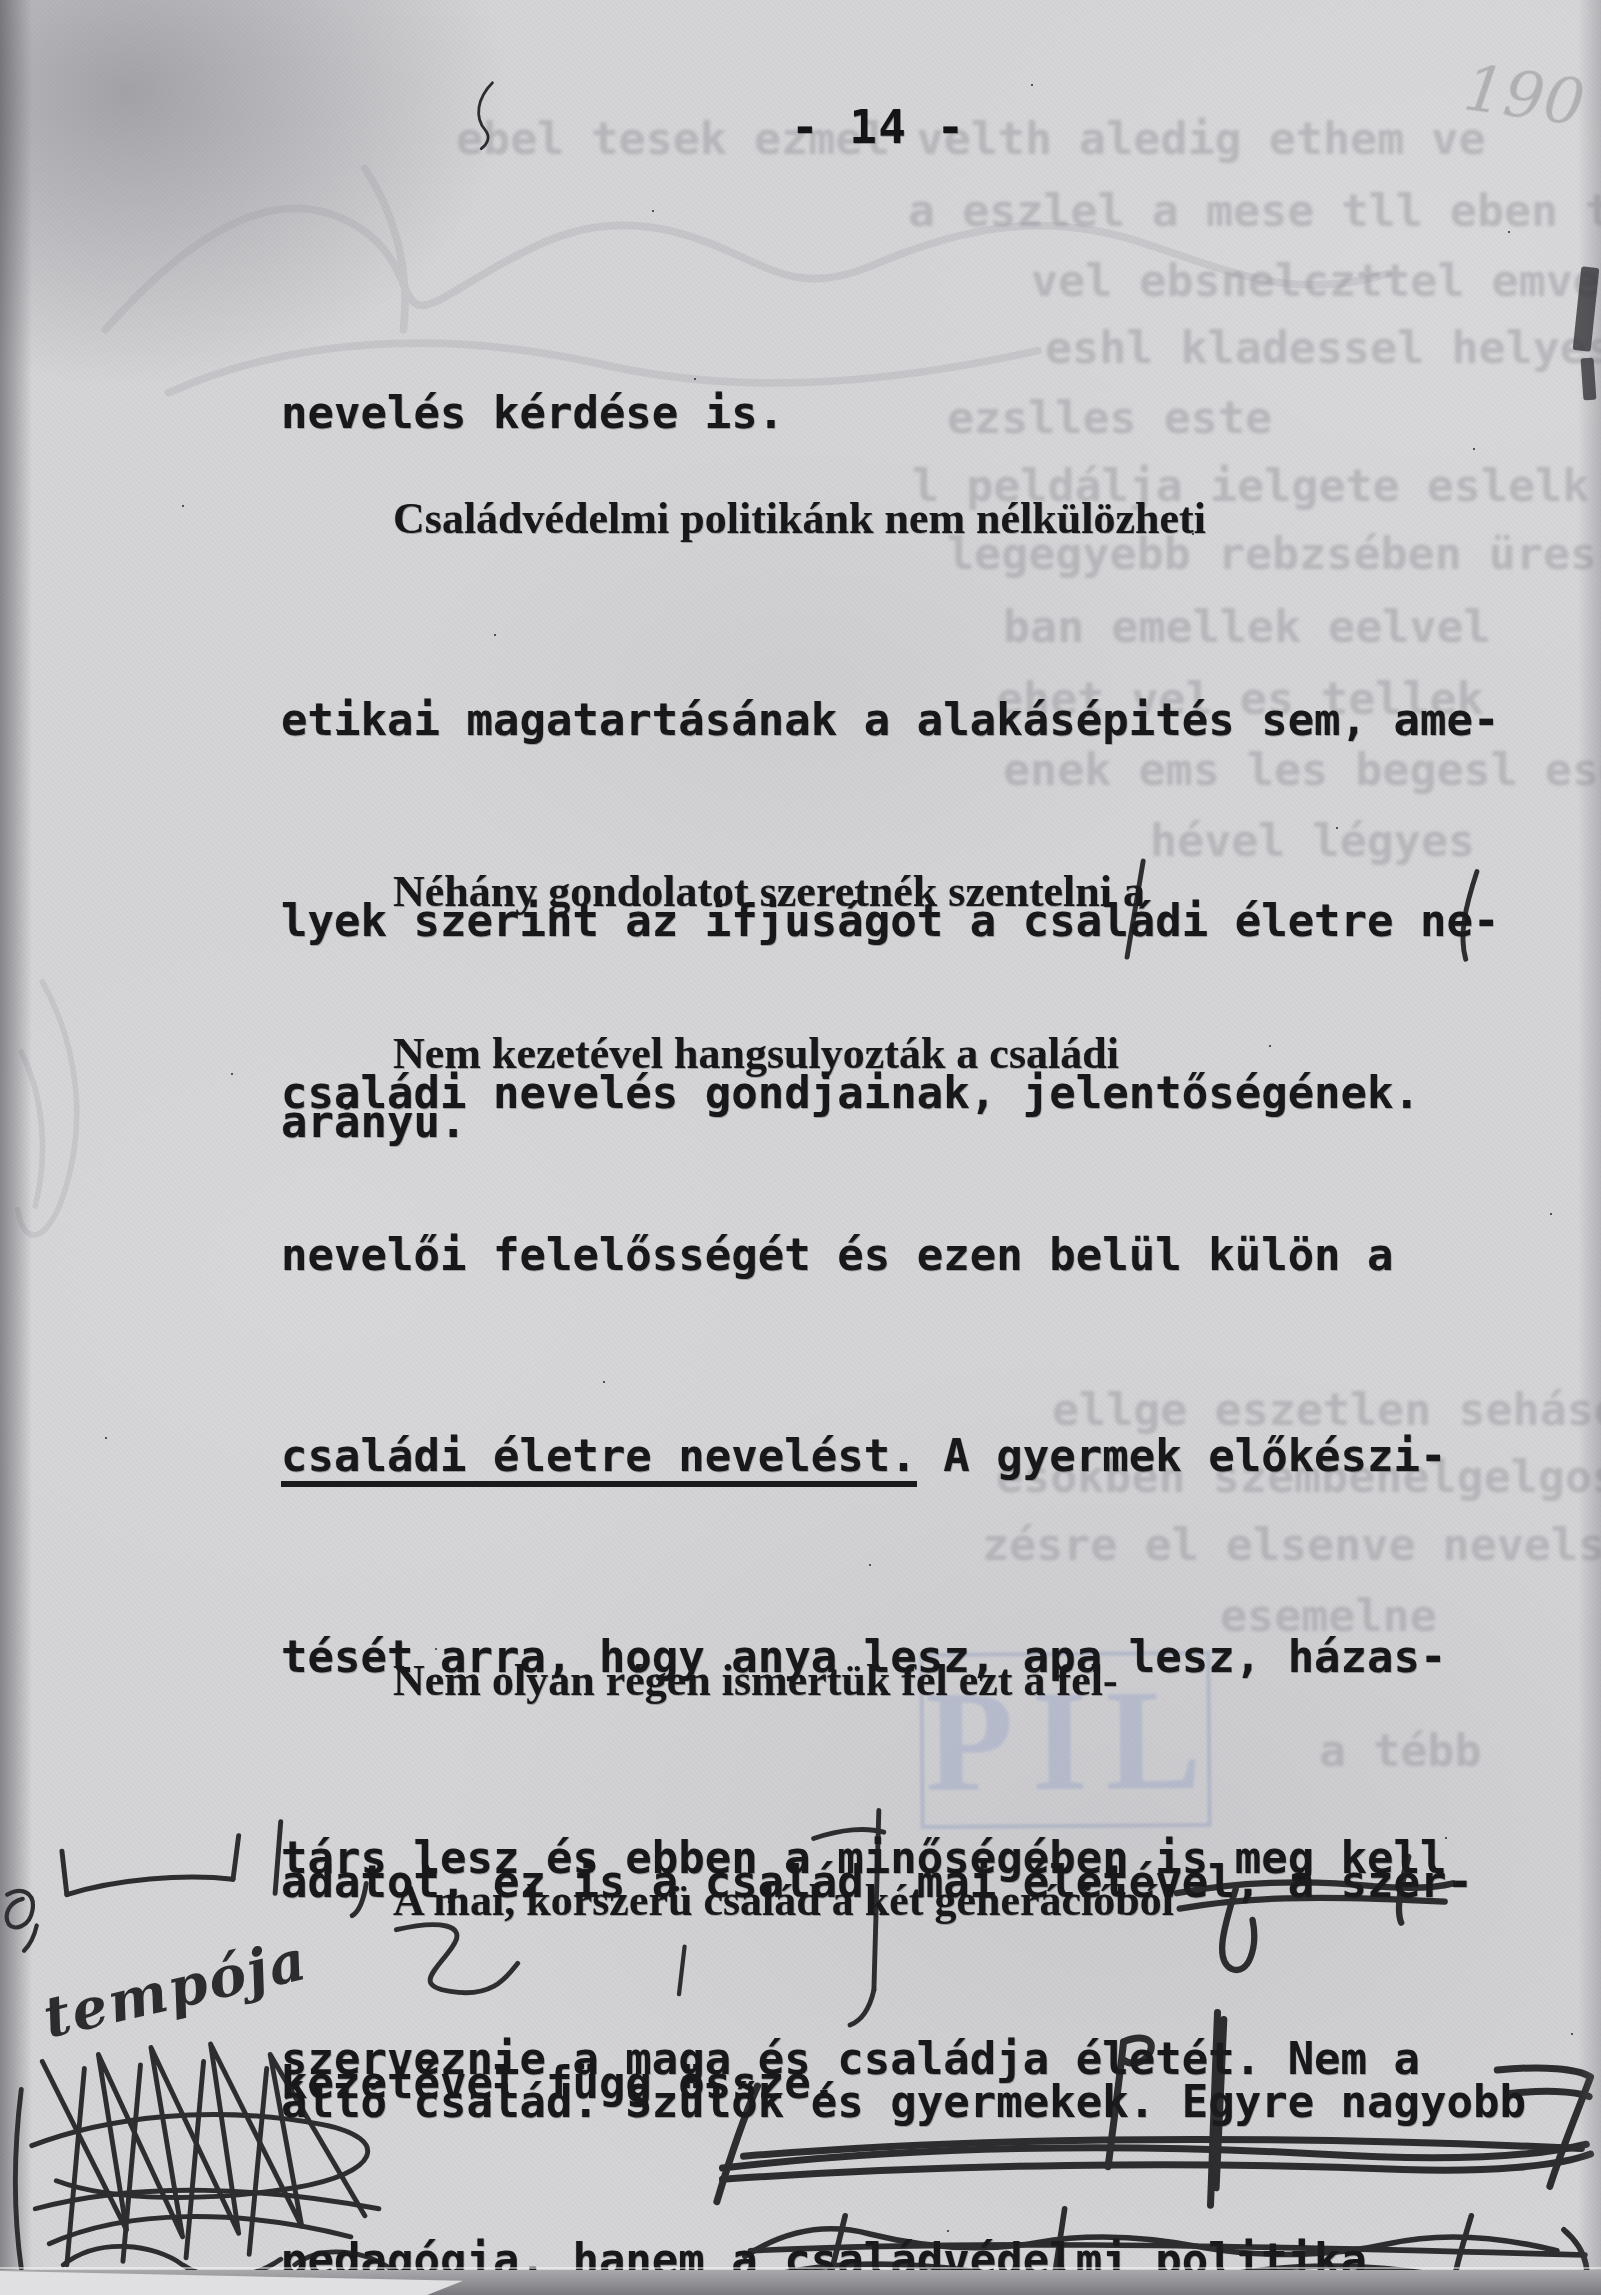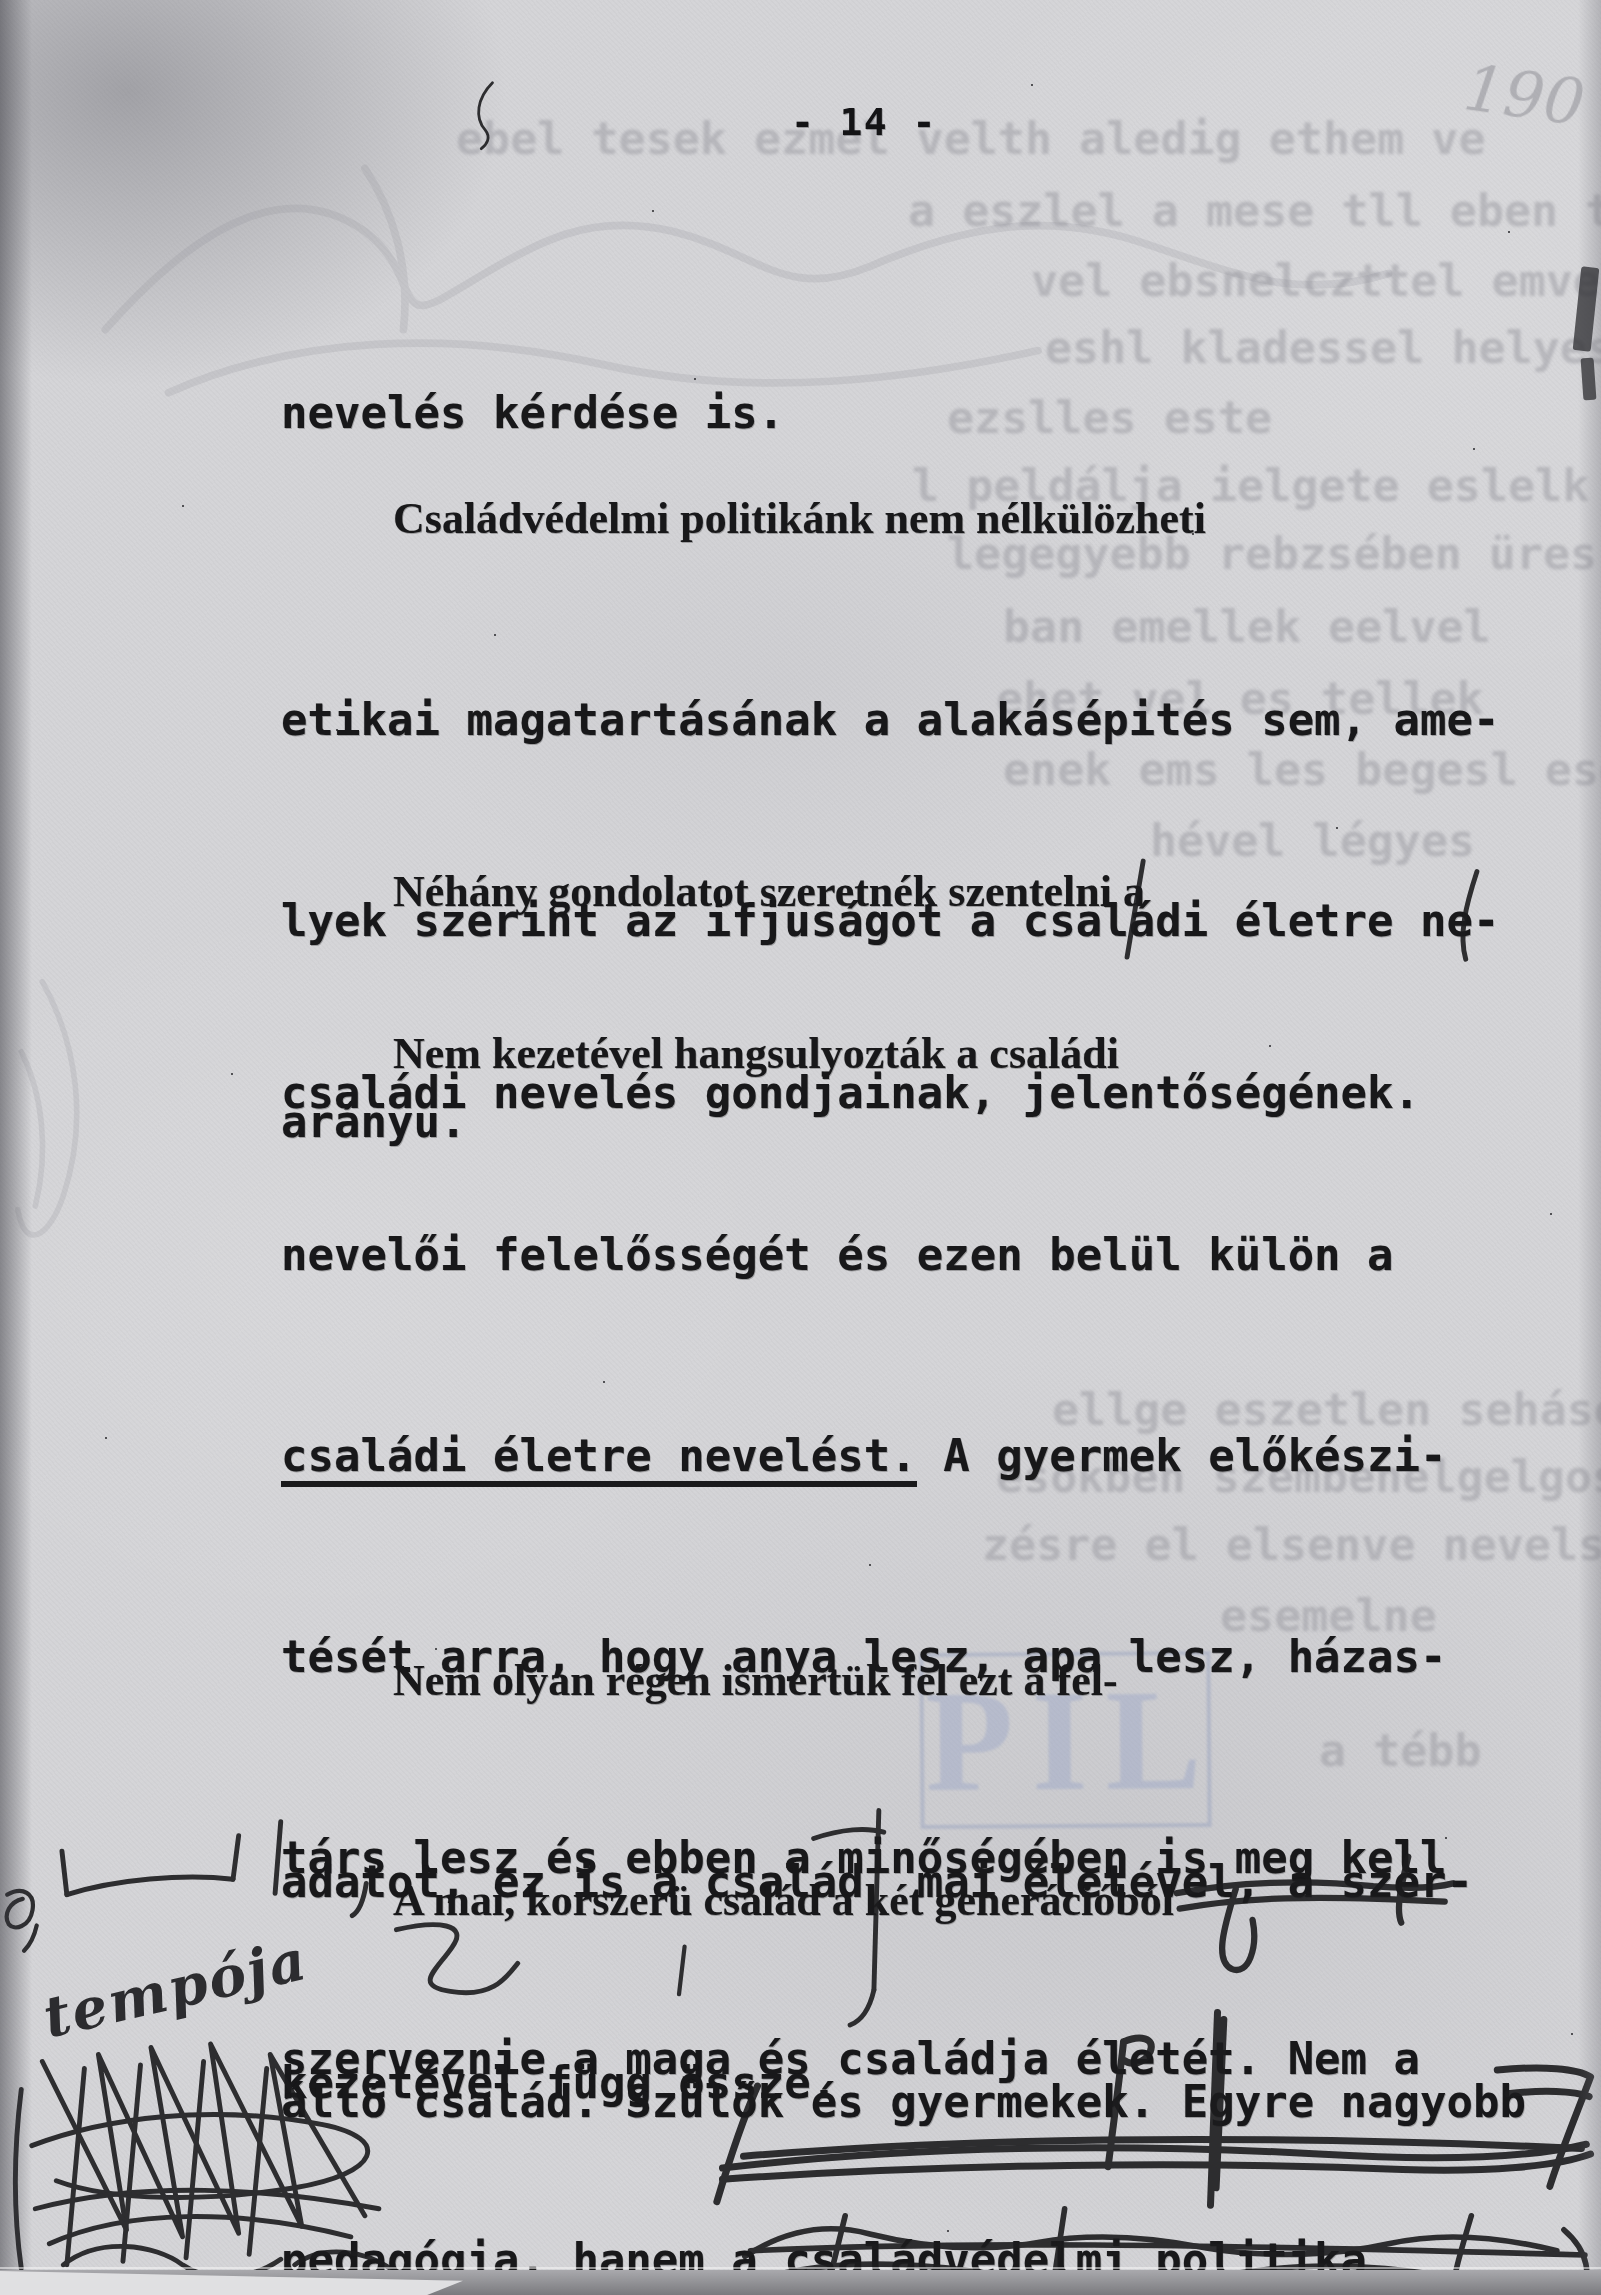--- a/index.html
+++ b/index.html
@@ -24,21 +24,21 @@
     background:linear-gradient(180deg,#a9a9ad,#78787c);}
   .edgeB-light{position:absolute;left:0;top:2271px;width:463px;height:24.5px;background:#e0e0e2;
     clip-path:polygon(0 0,100% 40%,92% 100%,0 100%);}
   .edgeB-line{position:absolute;left:0;top:2267px;width:100%;height:2.1px;background:rgba(245,245,246,.55);}
   .rmark{position:absolute;background:#323236;opacity:.78;border-radius:2.8px;}
 
   .typed{position:absolute;left:281px;color:#18181a;font-size:44px;font-weight:bold;
     line-height:67px;white-space:pre;letter-spacing:0;
     text-shadow:0.7px 0.7px 0 rgba(20,20,22,.28), -0.4px 0 0 rgba(20,20,22,.18);}
   .ind{padding-left:112px;font-family:Liberation Serif, serif;}
-  .pagenum{position:absolute;left:791px;top:100px;color:#141416;font-size:38px;font-weight:bold;
+  .pagenum{position:absolute;left:791px;top:100px;color:#141416;font-size:46px;font-weight:bold;
     letter-spacing:1.4px;text-shadow:0.7px 0.7px 0 rgba(20,20,22,.3);}
   .u{border-bottom:6.3px solid #1a1a1c;}
   .struck{opacity:.88;}
 
   .ghost{position:absolute;color:#98989f;font-size:45px;font-weight:bold;white-space:pre;
     filter:blur(1.8px);opacity:.5;line-height:67px;}
 
   .stamp{position:absolute;left:920px;top:1652px;width:283px;height:168px;
     border:4.2px solid rgba(142,154,188,.42);display:flex;align-items:center;justify-content:center;
     transform:rotate(-.4deg);filter:blur(0.8px);}

